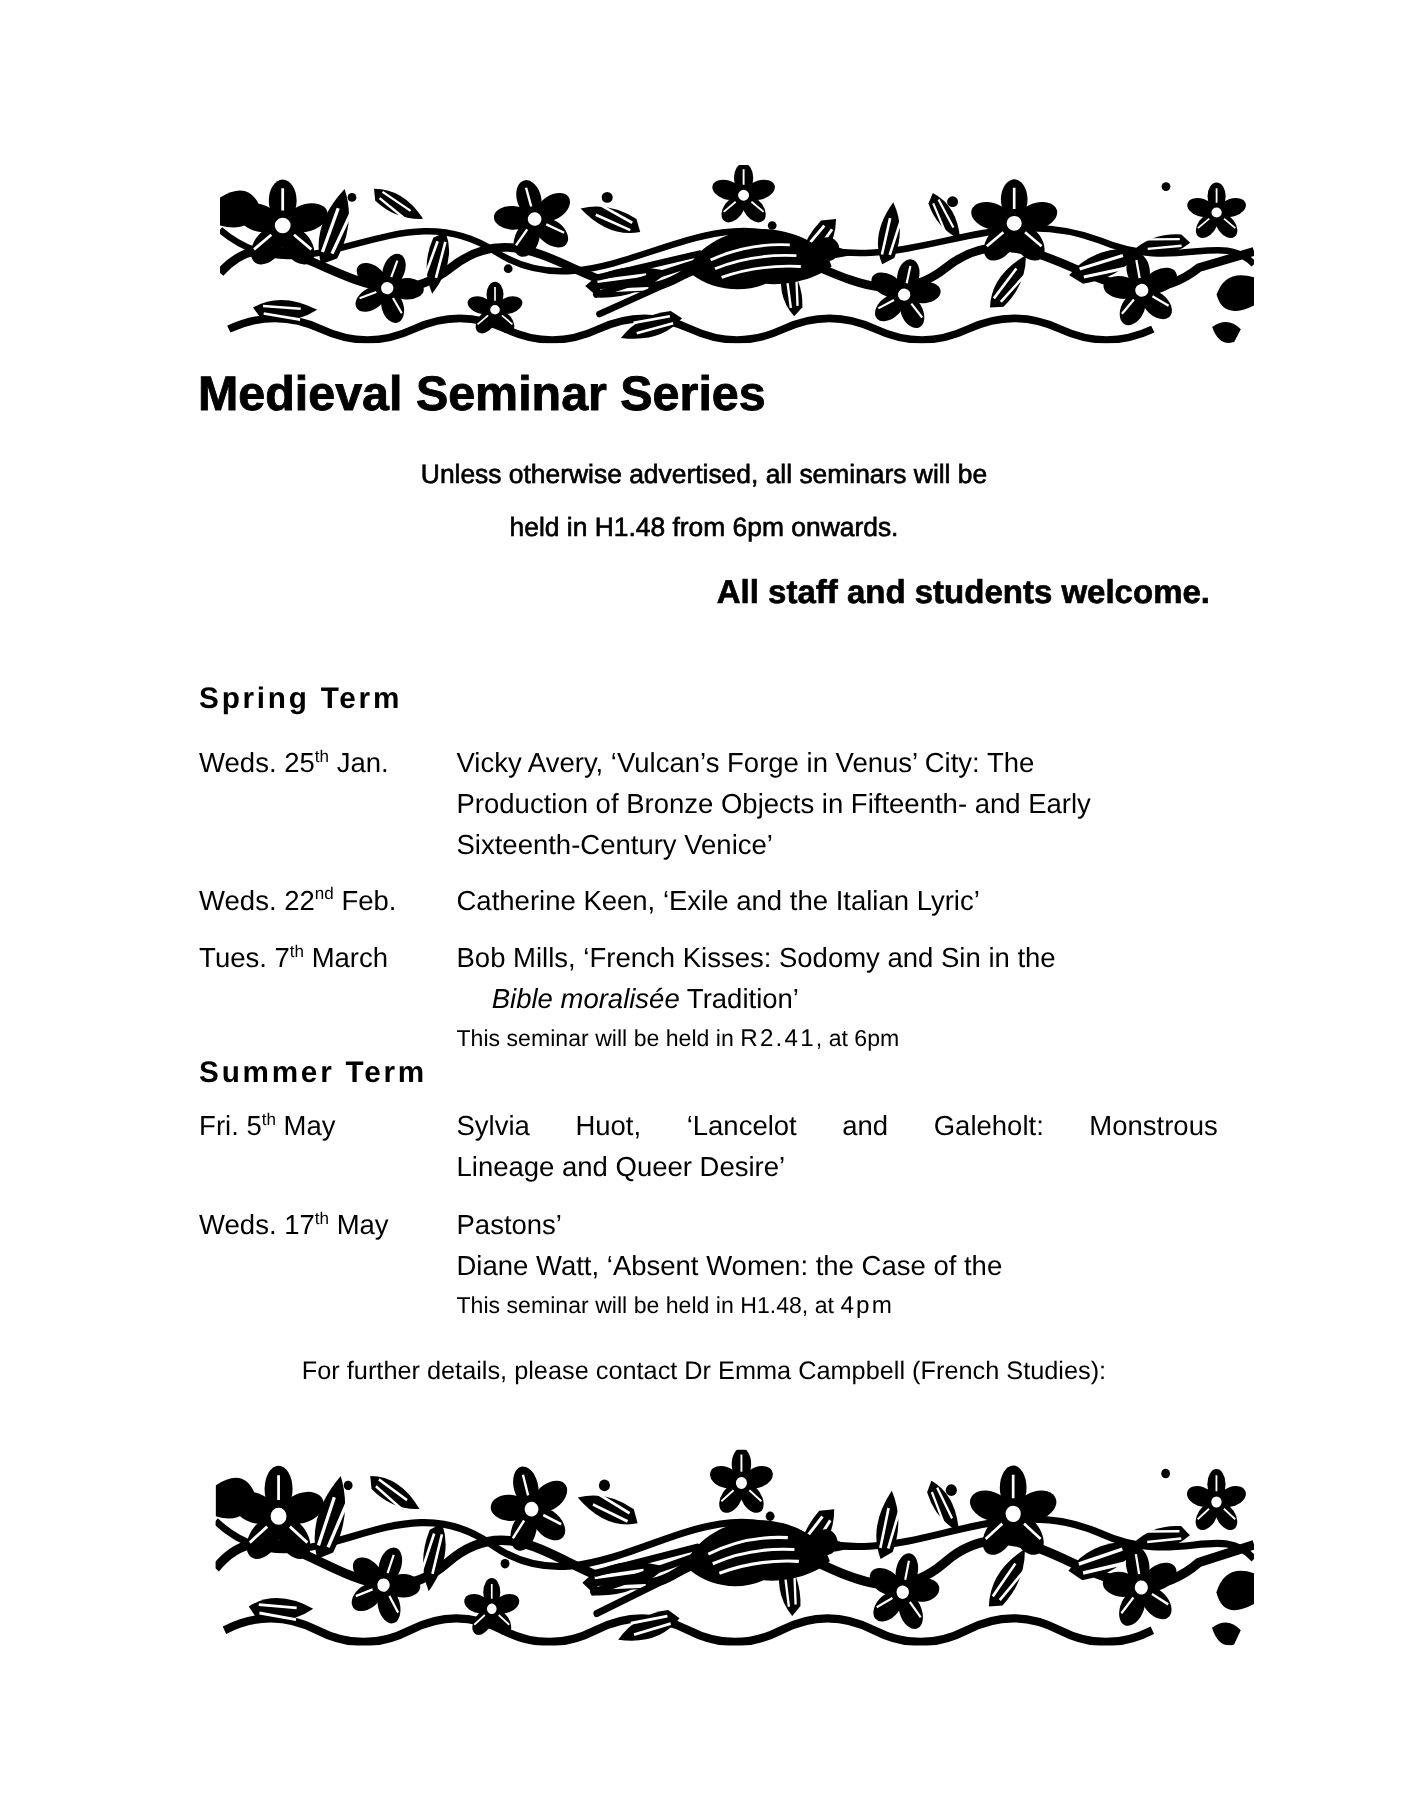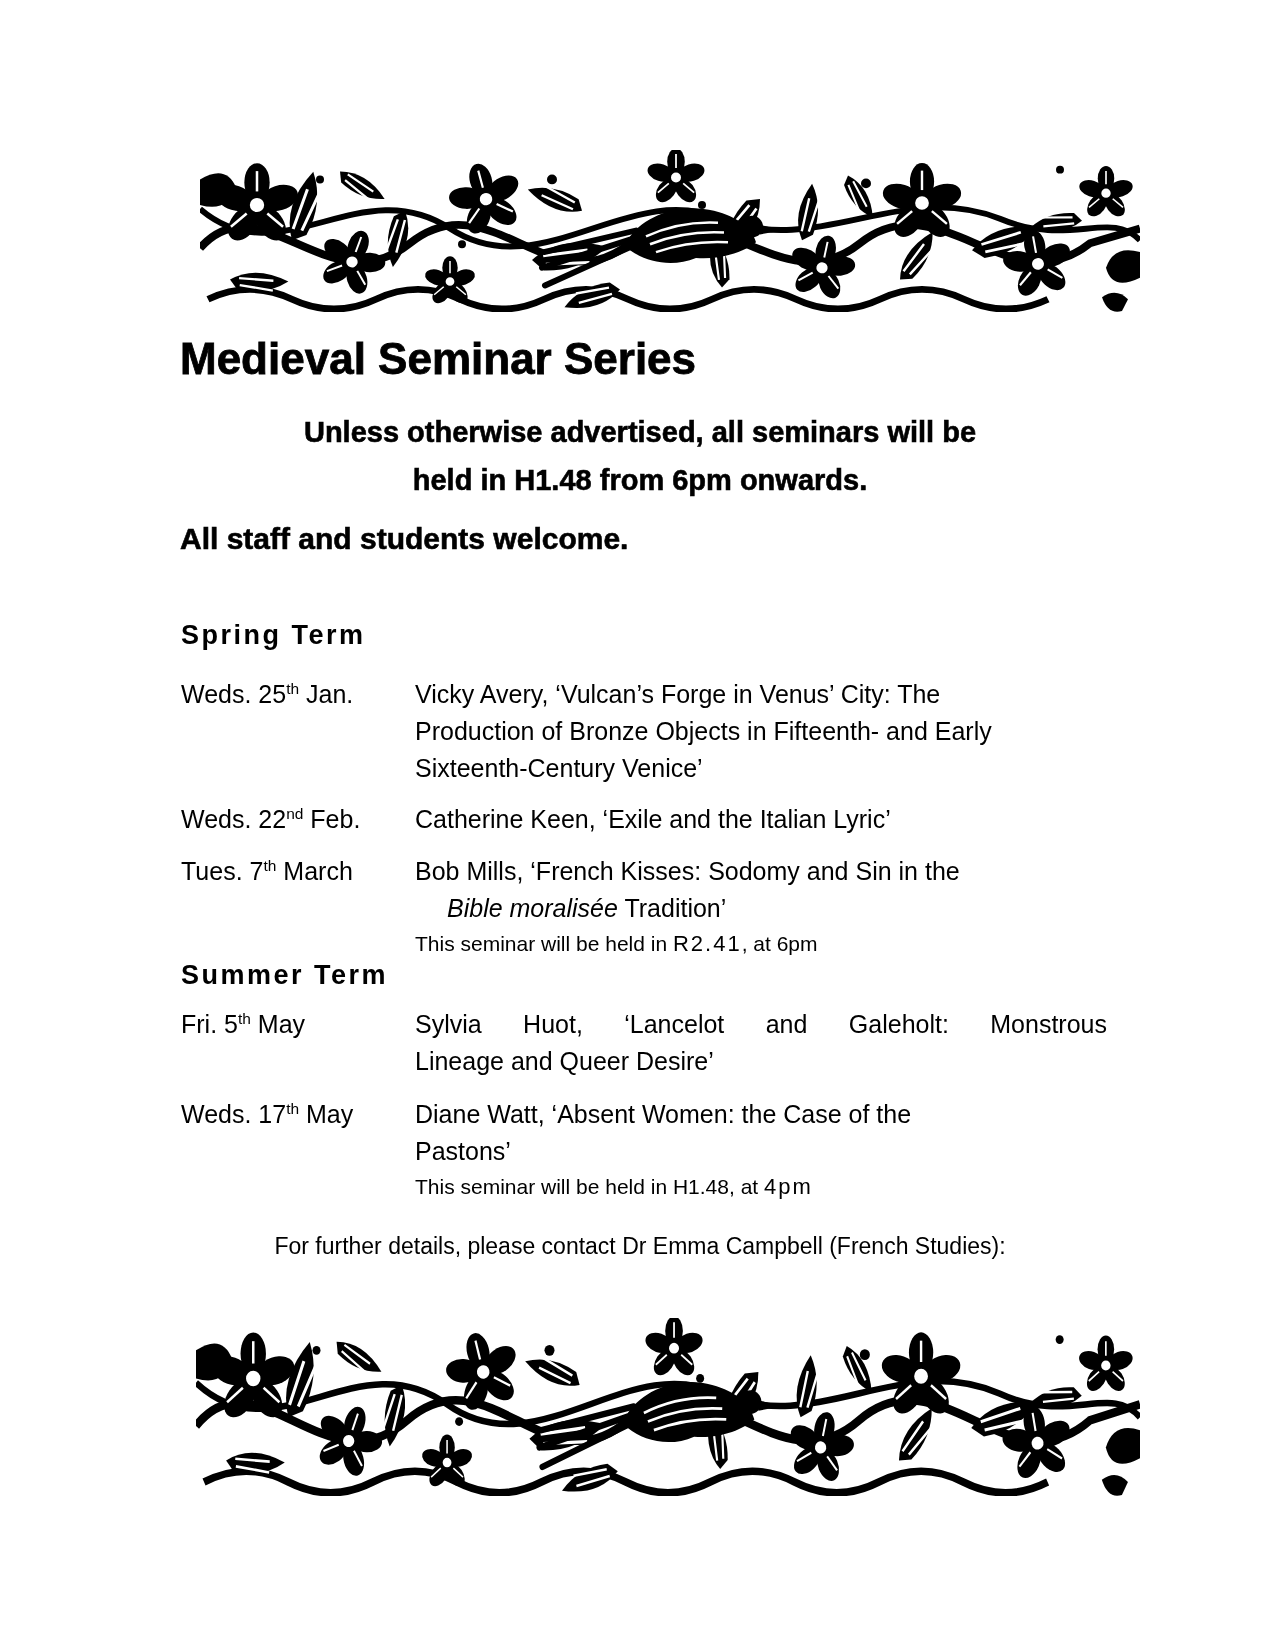--- a/index.html
+++ b/index.html
@@ -11,24 +11,24 @@
   .orn-top{position:absolute;left:200px;top:150px;width:940px;height:162px;}
   .orn-bottom{position:absolute;left:196px;top:1318px;width:944px;height:178px;}
   .orn-top svg,.orn-bottom svg{width:100%;height:100%;display:block;}
 
   .title{
     position:absolute;left:180px;top:334px;width:920px;text-align:left;
     font-size:44px;font-weight:bold;-webkit-text-stroke:0.8px #000;
   }
   .subtitle{
     position:absolute;left:180px;top:408px;width:920px;text-align:center;
-    font-size:29px;font-weight:bold;line-height:48px;-webkit-text-stroke:0.6px #000;
+    font-size:24px;font-weight:normal;line-height:48px;-webkit-text-stroke:0.6px #000;
   }
   .welcome{
-    position:absolute;left:180px;top:522px;width:920px;text-align:left;
+    position:absolute;left:180px;top:522px;width:920px;text-align:right;
     font-size:30px;font-weight:bold;-webkit-text-stroke:0.6px #000;
   }
   .term-heading{
     position:absolute;left:181px;font-size:27px;font-weight:bold;letter-spacing:2.5px;
   }
   .spring{top:620px;}
   .summer{top:960px;}
 
   .row{position:absolute;left:181px;display:flex;align-items:flex-start;}
   .row-1{top:676px;}
@@ -178,22 +178,22 @@
     <div class="date"><span>Fri. 5</span><sup>th</sup><span> May</span></div>
     <div class="desc">
       <div class="line justify-full"><span>Sylvia Huot, ‘Lancelot and Galeholt: Monstrous</span></div>
       <div class="line"><span>Lineage and Queer Desire’</span></div>
     </div>
   </div>
 
   <div class="row row-5">
     <div class="date"><span>Weds. 17</span><sup>th</sup><span> May</span></div>
     <div class="desc">
+      <div class="line"><span>Pastons’</span></div>
       <div class="line"><span>Diane Watt, ‘Absent Women: the Case of the</span></div>
-      <div class="line"><span>Pastons’</span></div>
       <div class="note"><span>This seminar will be held in H1.48, at </span><span class="note-em">4pm</span><span></span></div>
     </div>
   </div>
 
   <div class="contact">
     <span>For further details, please contact Dr Emma Campbell (French Studies):</span><br>
   </div>
 
   <div class="orn-bottom">
     <svg viewBox="0 0 940 165" preserveAspectRatio="none" xmlns="http://www.w3.org/2000/svg">

